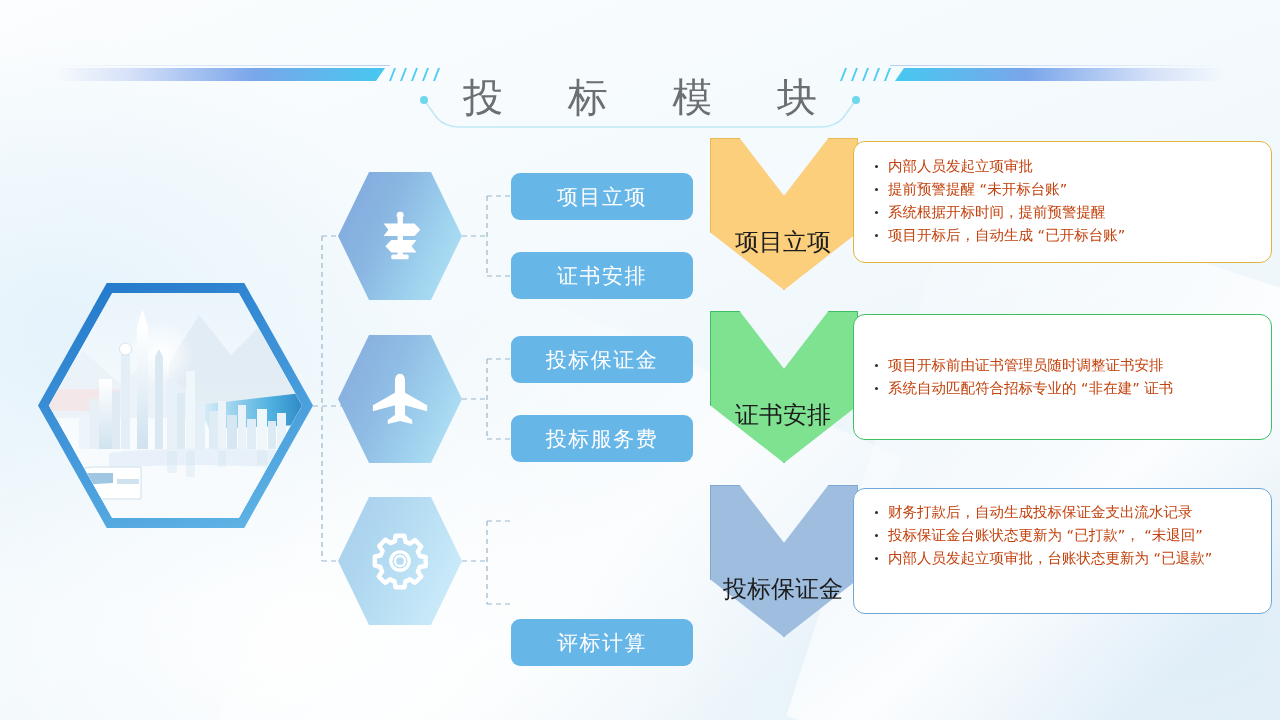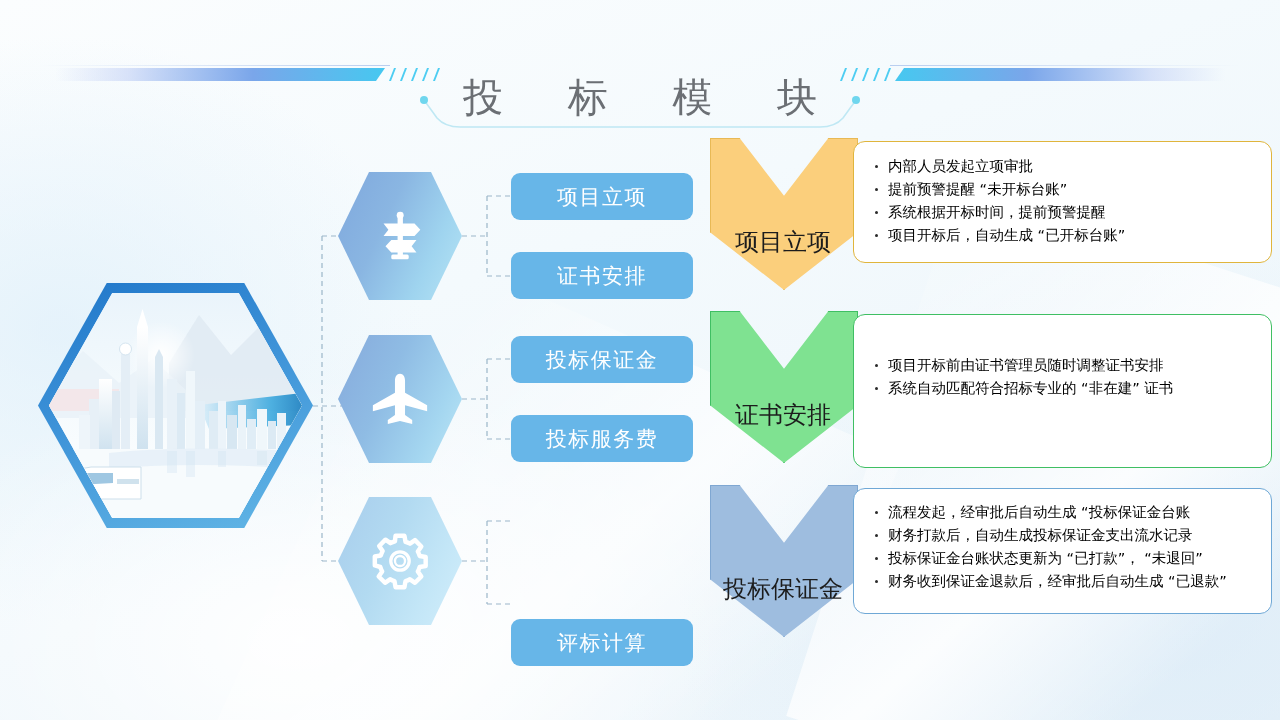--- a/index.html
+++ b/index.html
@@ -116,38 +116,38 @@
     font-size:24px;color:#1c1c1c;letter-spacing:0px;
     font-family:"DejaVu Sans","Liberation Sans",sans-serif;
   }
   .txtbox{
     position:absolute;left:143px;background:#ffffff;border-radius:12px;
     box-sizing:border-box;
   }
   .txtbox ul{margin:0;padding:0;list-style:none;}
   .txtbox li{
     position:relative;padding-left:16px;
-    font-size:14.5px;color:#000000;line-height:23px;
+    font-size:14.5px;color:#c2410c;line-height:23px;
     font-family:"DejaVu Sans","Liberation Sans",sans-serif;
     white-space:nowrap;
   }
   .txtbox li::before{
     content:"";position:absolute;left:3px;top:10px;
     width:3px;height:3px;border-radius:50%;background:#2a2a2a;
   }
   .txtbox b{font-weight:400;}
 
   #row-1{top:138px;}
   #row-1 .chev{background:#fbcf7c;border:1px solid #e8b955;}
   #row-1 .chev-label{top:88px;}
   #row-1 .txtbox{top:3px;width:419px;height:122px;border:1.6px solid #e0b53c;padding:13px 0 0 18px;}
   #row-2{top:311px;}
   #row-2 .chev{background:#7fe291;border:1px solid #3fbf63;}
   #row-2 .chev-label{top:88px;}
-  #row-2 .txtbox{top:3px;width:419px;height:154px;border:1.6px solid #3fbf63;padding:39px 0 0 18px;}
+  #row-2 .txtbox{top:3px;width:419px;height:126px;border:1.6px solid #3fbf63;padding:39px 0 0 18px;}
   #row-3{top:485px;}
   #row-3 .chev{background:#9ebddf;border:1px solid #7fa7d2;}
   #row-3 .chev-label{top:88px;}
   #row-3 .txtbox{top:3px;width:419px;height:126px;border:1.6px solid #6fa8d6;padding:12px 0 0 18px;}
 </style>
 </head>
 <body>
 
 <div id="stage">
 
@@ -352,21 +352,20 @@
           <li><span>系统自动匹配符合招标专业的 “</span><b>非在建</b><span>” 证书</span></li>
         </ul>
     </div>
   </div>
 
   <div class="stage-row" id="row-3">
     <div class="chev"></div>
     <div class="chev-label">投标保证金</div>
     <div class="txtbox">
       <ul>
-          <li><span>流程发起，经审批后自动生成 “</span><b>投标保证金台账</b></li>
           <li><span>财务打款后，自动生成投标保证金支出流水记录</span></li>
           <li><span>投标保证金台账状态更新为 “</span><b>已打款</b><span>”， “</span><b>未退回</b><span>”</span></li>
-          <li><span>财务收到保证金退款后，经审批后自动生成 “</span><b>已退款</b><span>”</span></li>
+          <li><span>内部人员发起立项审批，台账状态更新为 “</span><b>已退款</b><span>”</span></li>
         </ul>
     </div>
   </div>
 
 </div>
 
 </body></html>

